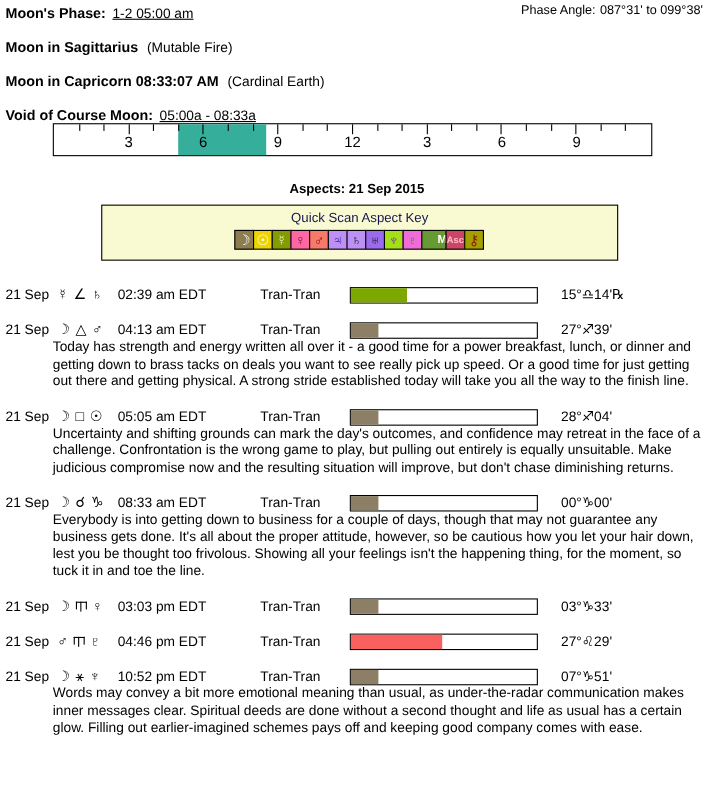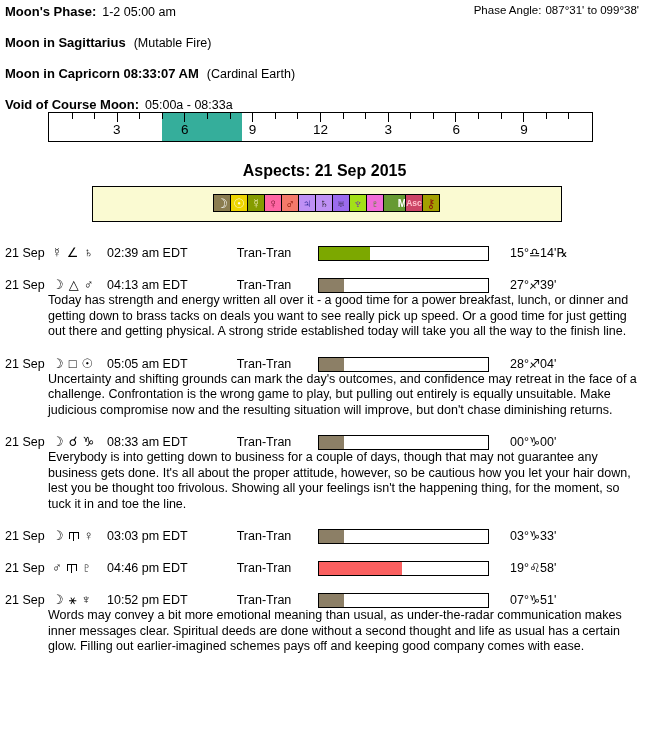--- a/index.html
+++ b/index.html
@@ -1,37 +1,37 @@
 <!DOCTYPE html>
 <html><head>
 <meta charset="utf-8">
 <style>
   * { margin:0; padding:0; box-sizing:border-box; }
   html,body { width:649px; height:736px; background:#fff; overflow:hidden; }
   body { font-family:"Liberation Sans","DejaVu Sans",sans-serif; font-size:12.5px; color:#000;
          padding:4px 0 0 5px; position:relative; }
   .hline { height:15px; line-height:15px; margin-bottom:16px; white-space:nowrap; }
   .hline b { font-size:13px; }
-  .hline .val { margin-left:6px; }
+  .hline .val { margin-left:6px;text-decoration:underline; }
   .note { margin-left:8px; }
   .phase-angle { position:absolute; top:4px; right:10px; font-size:11.5px; }
   .phase-angle .val { margin-left:4px;text-align:right; }
 
   
   .ruler { position:relative; margin-left:43px; width:545px; height:30px;
            border:1px solid #000; background:#fff; }
   .vochl { position:absolute; top:0; bottom:0; }
   .ticks { position:absolute; inset:0; display:flex; justify-content:space-between; }
   .ticks i { width:1px; height:6px; background:#000; }
   .ticks i:nth-child(3n+1) { height:9px; }
   .ticks i:first-child, .ticks i:last-child { visibility:hidden; }
   .rlabel { position:absolute; top:9px; transform:translateX(-50%); font-size:13.5px; }
 
   
-  .atitle { text-align:center; font-weight:bold; font-size:16px; margin-top:21px;
+  .atitle { text-align:center; font-weight:bold; font-size:12px; margin-top:21px;
             height:16px; line-height:16px; margin-right:5px; }
   .keybox { width:470px; margin:7px auto 0; border:1px solid #000; color:#14144E;
             text-align:center; padding:4px 0 9px; font-size:12px; }
   .keybox .kt { height:15px; line-height:15px; }
   .keybox .ks { height:15px; line-height:15px; }
   .keyrow { margin-top:3px; display:flex; justify-content:center; }
   .key-sq { width:18px; height:18px; border:1px solid #000; margin-left:-1px;
             display:flex; align-items:center; justify-content:center;
             font-size:13px; font-weight:bold; line-height:1; }
   .key-sq.t11 { font-size:10.5px;padding-left:21px; }
@@ -110,20 +110,21 @@
   <span class="rlabel" style="left:37.5%">9</span>
   <span class="rlabel" style="left:50%">12</span>
   <span class="rlabel" style="left:62.5%">3</span>
   <span class="rlabel" style="left:75%">6</span>
   <span class="rlabel" style="left:87.5%">9</span>
 </div>
 
 <div class="atitle">Aspects: 21 Sep 2015</div>
 
 <div class="keybox" style="background: rgb(250, 250, 210);">
+  <div class="kt">Quick Scan Aspect Key</div>
   <div class="keyrow">
     <span class="key-sq" style="background: rgb(139, 125, 80); color: rgb(255, 255, 255);">☽</span>
     <span class="key-sq" style="background: rgb(237, 213, 0); color: rgb(255, 253, 232);">☉</span>
     <span class="key-sq" style="background: rgb(133, 156, 0); color: rgb(244, 239, 192);">☿</span>
     <span class="key-sq" style="background: rgb(255, 102, 164); color: rgb(112, 16, 40);">♀</span>
     <span class="key-sq" style="background: rgb(245, 122, 106); color: rgb(139, 21, 8);">♂</span>
     <span class="key-sq" style="background: rgb(190, 144, 245); color: rgb(26, 26, 140);">♃</span>
     <span class="key-sq" style="background: rgb(190, 144, 245); color: rgb(21, 21, 21);">♄</span>
     <span class="key-sq" style="background: rgb(155, 107, 238); color: rgb(21, 21, 21);">♅</span>
     <span class="key-sq" style="background: rgb(163, 224, 24); color: rgb(106, 40, 184);">♆</span>
@@ -232,21 +233,21 @@
       <span class="col-glyphs">
           <span>♂</span>
           <span class="sesq"></span>
           <span>♇</span>
         </span>
       <span class="col-time">04:46 pm EDT</span>
       <span class="col-type">Tran-Tran</span>
       <span class="bar">
           <span class="bar-fill" style="width: 49%; background: rgb(250, 96, 96);"></span>
         </span>
-      <span class="col-degree">19°♌58'</span>
+      <span class="col-degree">27°♌29'</span>
     </div>
 
   </div>
 
   <div class="ablock">
     <div class="ahead">
       <span class="col-date">21 Sep</span>
       <span class="col-glyphs">
           <span>☽</span>
           <span>⚹</span>

